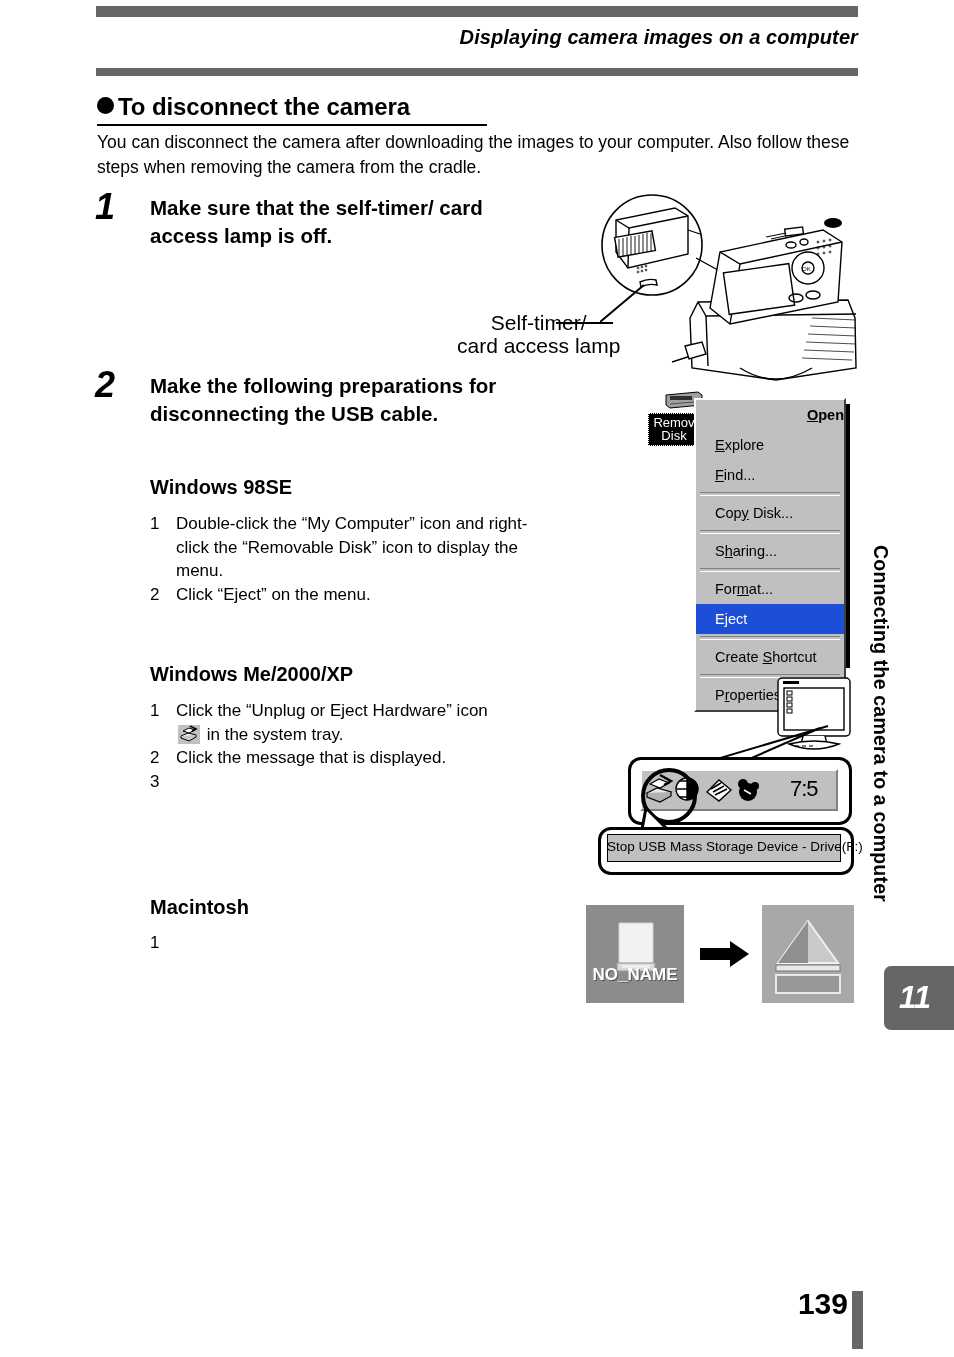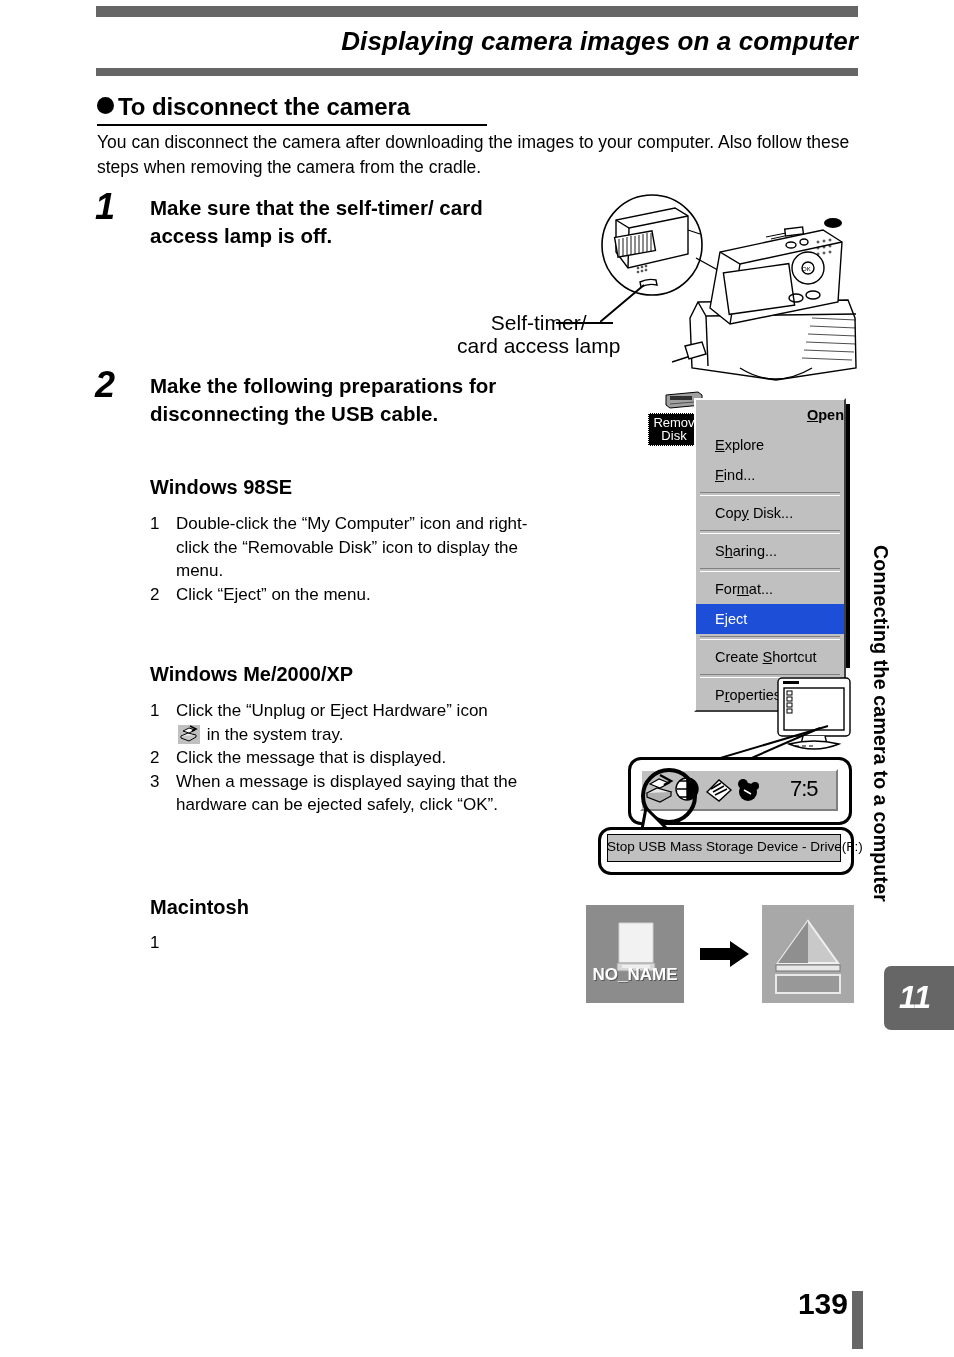--- a/index.html
+++ b/index.html
@@ -5,21 +5,21 @@
   html,body{margin:0;padding:0;}
   body{
     width:954px;height:1357px;position:relative;
     background:#ffffff;
     font-family:"Liberation Sans","DejaVu Sans",sans-serif;
     color:#000;
     overflow:hidden;
   }
   
   #top-rule{position:absolute;left:96px;top:6px;width:762px;height:11px;background:#666666;}
-  #header-title{position:absolute;right:96px;top:26px;font-style:italic;font-weight:bold;font-size:26px;letter-spacing:.1px;white-space:nowrap;}
+  #header-title{position:absolute;right:96px;top:26px;font-style:italic;font-weight:bold;font-size:20px;letter-spacing:.1px;white-space:nowrap;}
   #second-rule{position:absolute;left:96px;top:68px;width:762px;height:8px;background:#666666;}
 
   
   #section-heading{position:absolute;left:97px;top:93px;width:395px;}
   #section-heading .bullet{display:inline-block;width:17px;height:17px;border-radius:50%;background:#000;vertical-align:1px;margin-right:4px;}
   #section-heading .htext{font-size:24px;font-weight:bold;letter-spacing:-0.1px;}
   #heading-underline{position:absolute;left:97px;top:124px;width:390px;height:2px;background:#000;}
 
   #intro{position:absolute;left:97px;top:130px;width:770px;font-size:17.5px;line-height:24.5px;}
 
@@ -227,21 +227,20 @@
       </svg>
     </span>
     <span>in the system tray.</span>
   </div>
   <div class="li">
     <span class="n">2</span>
     <span>Click the message that is displayed.</span>
   </div>
   <div class="li">
     <span class="n">3</span>
-    <span>When a message is displayed saying that the hardware can be ejected safely, click “OK”.</span>
   </div>
 </div>
 
 <div class="os-title" id="mac-title">Macintosh</div>
 <div class="os-list" id="mac-list">
   <div class="li">
     <span class="n">1</span>
   </div>
 </div>
 

